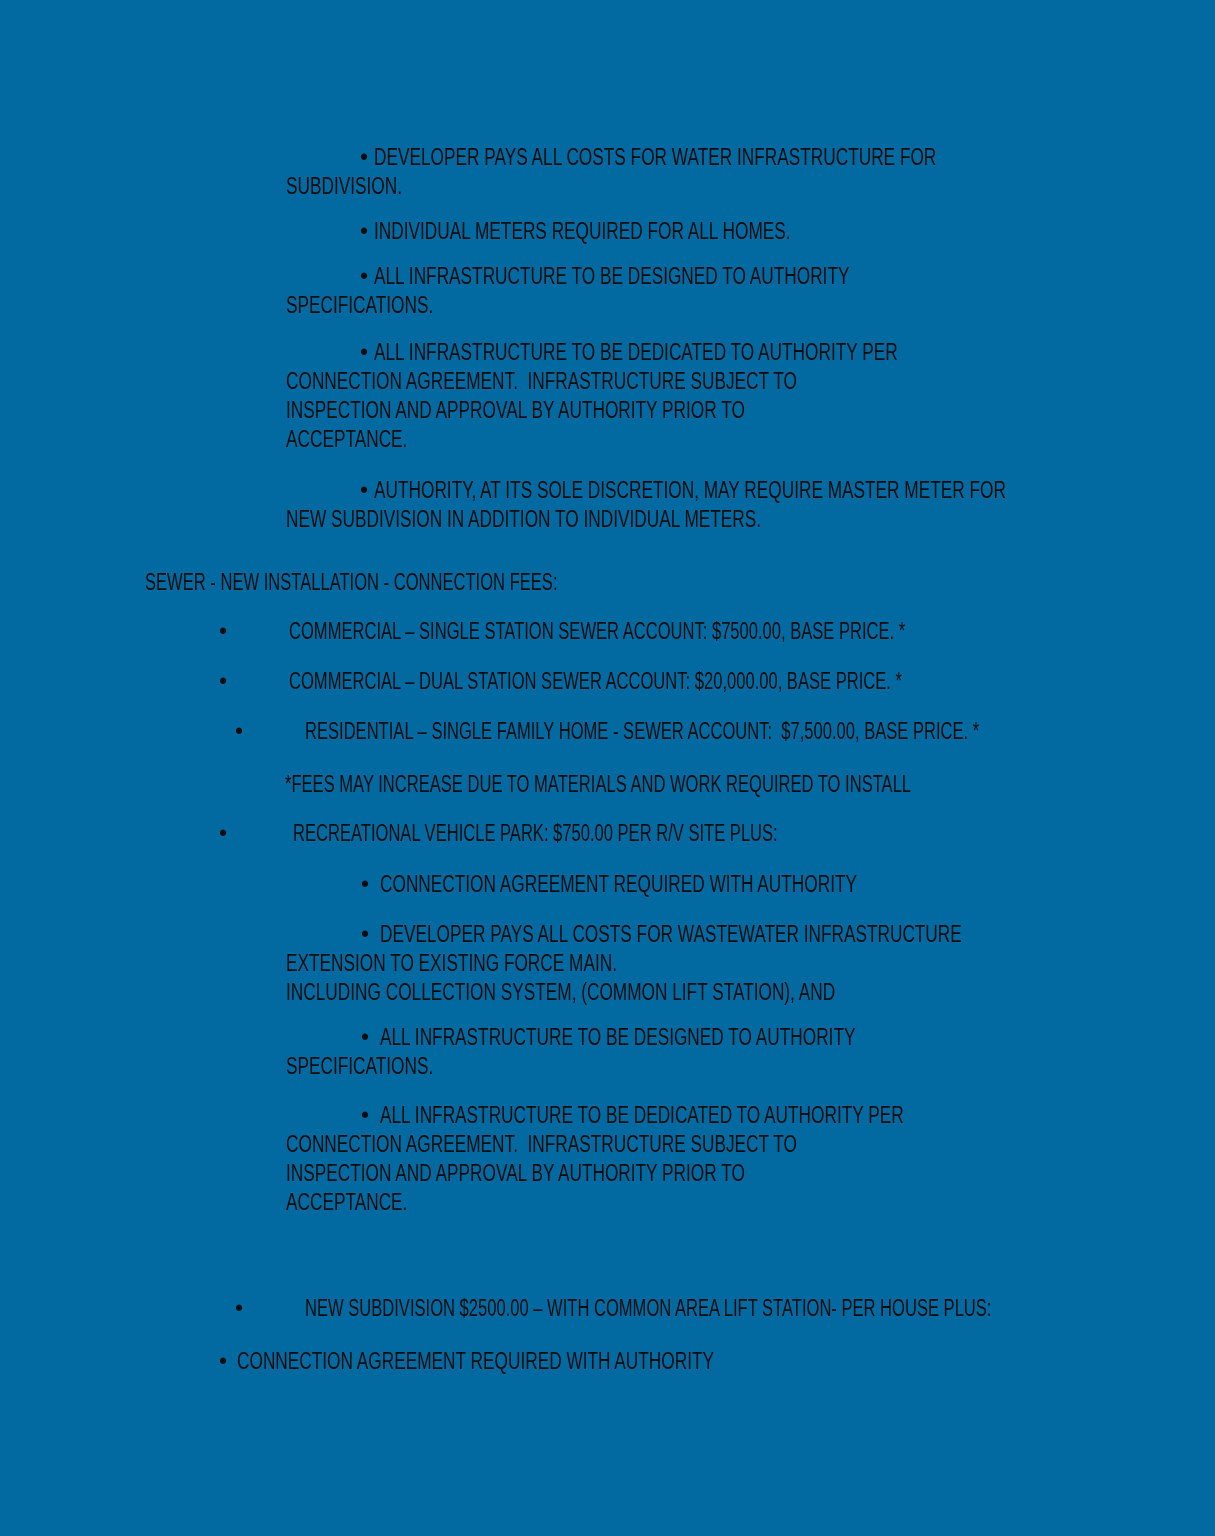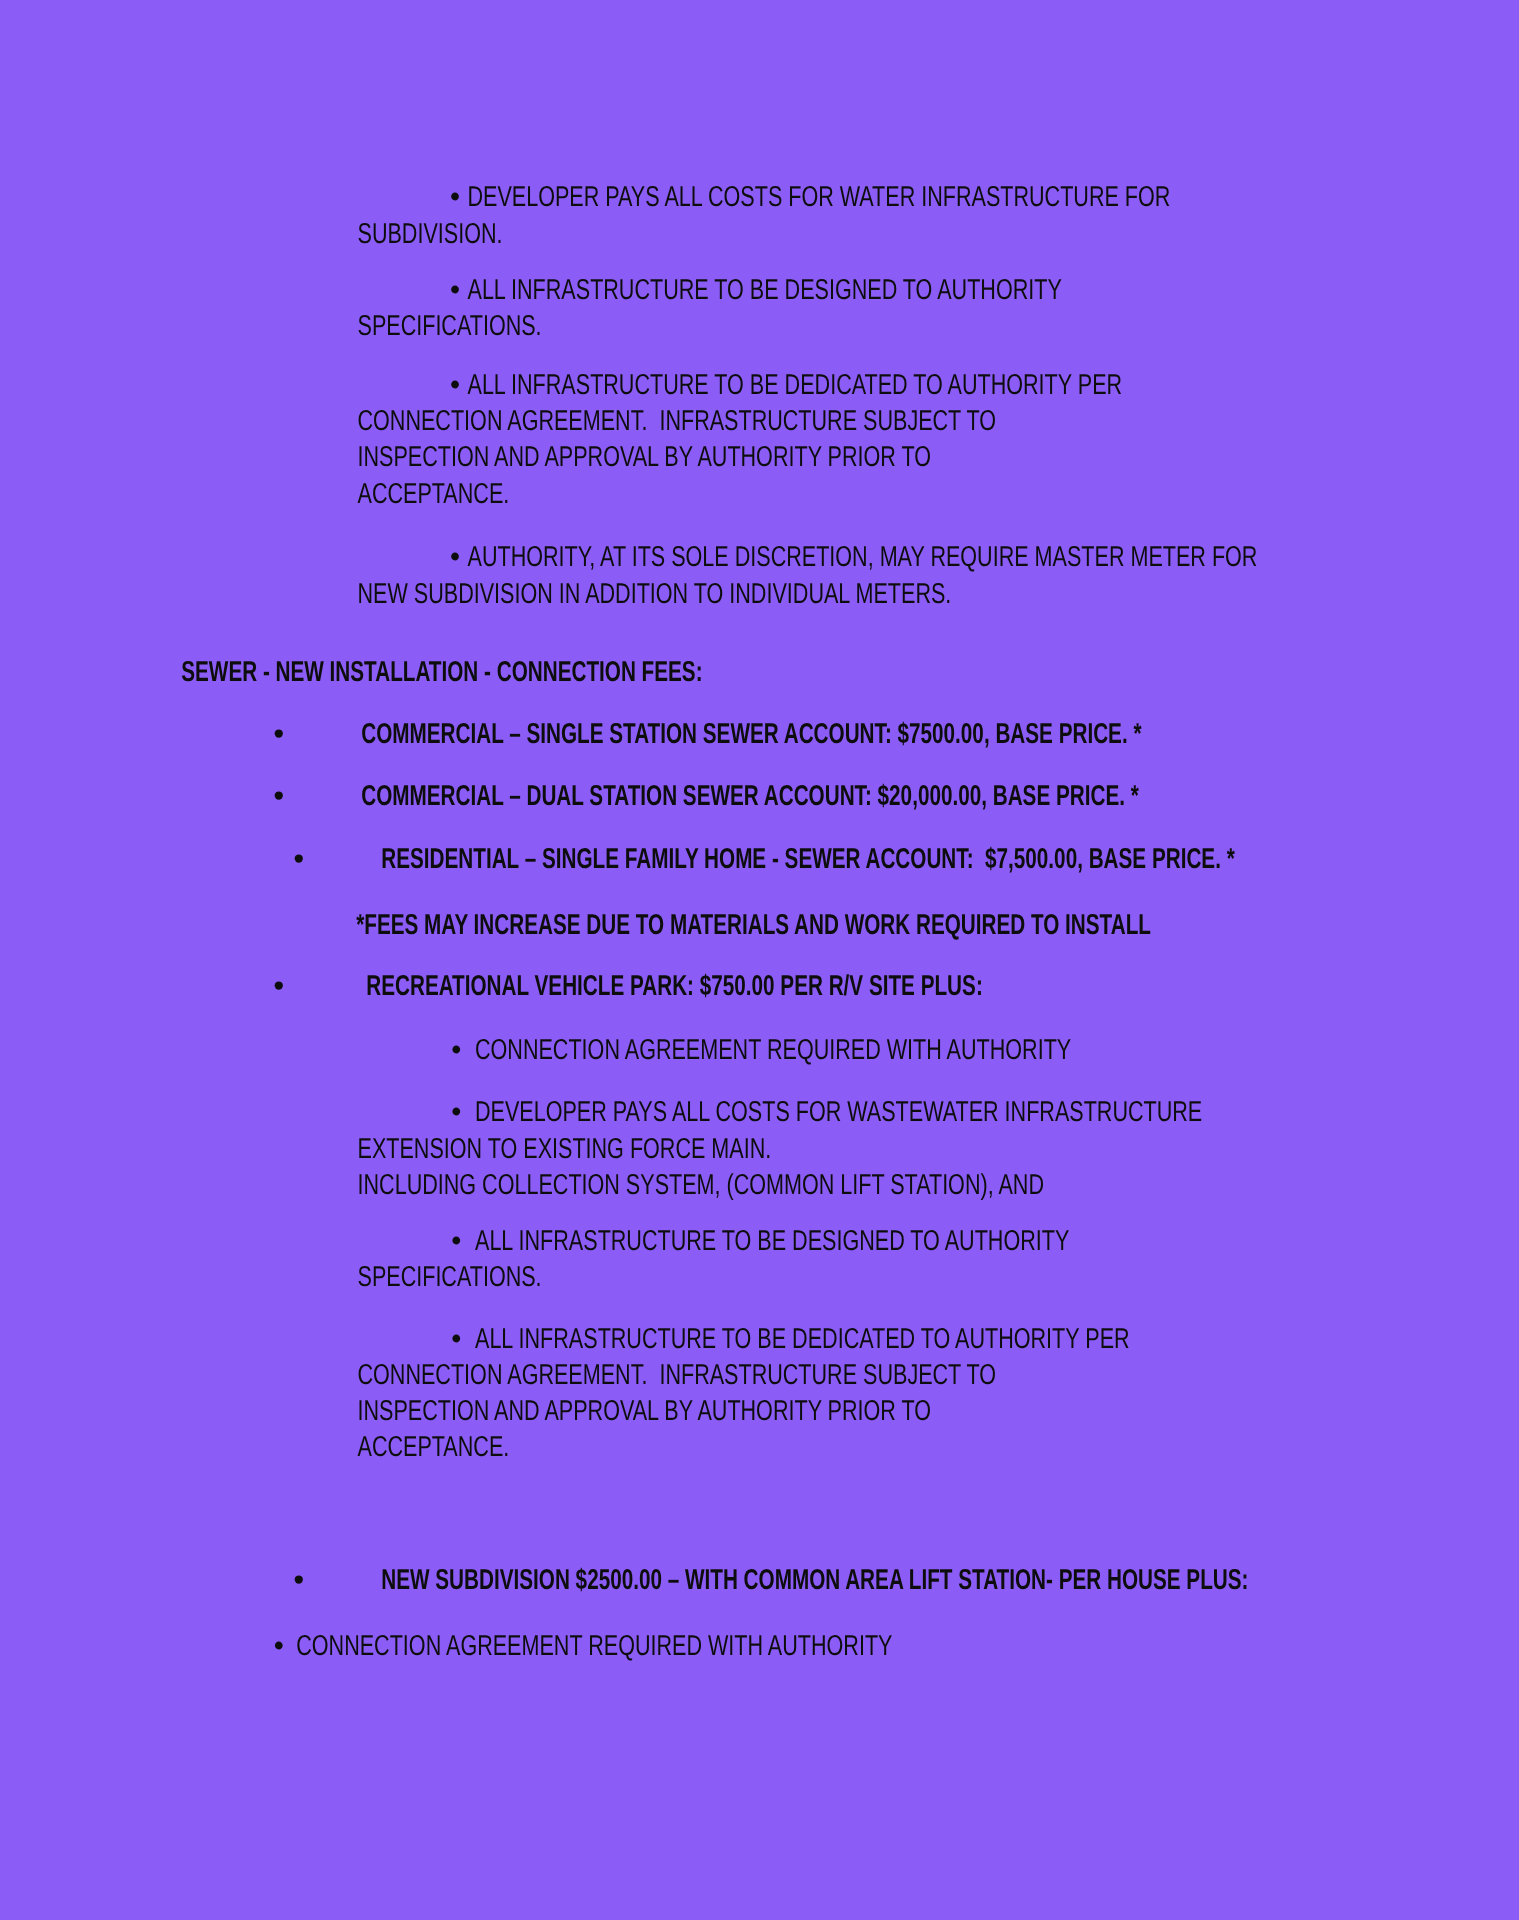--- a/index.html
+++ b/index.html
@@ -1,36 +1,36 @@
 <!DOCTYPE html>
 <html><head>
 <meta charset="utf-8">
 <style>
   * { margin:0; padding:0; box-sizing:border-box; }
   html, body { background:#ffffff; }
   .page {
     position:relative;
     width:1215px;
     height:1536px;
-    background:#8b5cf6;
+    background:#0369a1;
     font-family:"Liberation Sans", sans-serif;
     font-size:23px;
     color:#0d0d0d;
     overflow:hidden;
   }
   .content { position:absolute; left:0; top:143px; width:1215px; }
   .para { margin:0; }
   .line { line-height:29px; height:29px; white-space:pre; }
   .tx {
     display:inline-block;
     transform:scaleX(0.75);
     transform-origin:0 50%;
     white-space:pre;
   }
-  .bold { font-weight:bold; }
+  .bold { font-weight:normal; }
   .bold .tx { transform:scaleX(0.72); }
   .bl { display:inline-block; white-space:pre; }
   .w14 { width:14px; } 
   .w19 { width:19px; } 
   .w70 { width:70px; } 
   .w74 { width:74px; } 
   .w18 { width:18px; } 
   .il2  { padding-left:360px; } 
   .il2c { padding-left:361px; } 
   .hang { padding-left:286px; } 
@@ -50,20 +50,23 @@
 <body>
 
 <div class="page">
   <div class="content">
 
     <div class="para mb16">
       <div class="line il2"><span class="bl w14">•</span><span class="tx">DEVELOPER PAYS ALL COSTS FOR WATER INFRASTRUCTURE FOR</span></div>
       <div class="line hang"><span class="tx">SUBDIVISION.</span></div>
     </div>
 
+    <div class="para mb16">
+      <div class="line il2"><span class="bl w14">•</span><span class="tx">INDIVIDUAL METERS REQUIRED FOR ALL HOMES.</span></div>
+    </div>
 
     <div class="para mb18">
       <div class="line il2"><span class="bl w14">•</span><span class="tx">ALL INFRASTRUCTURE TO BE DESIGNED TO AUTHORITY</span></div>
       <div class="line hang"><span class="tx">SPECIFICATIONS.</span></div>
     </div>
 
     <div class="para mb22">
       <div class="line il2"><span class="bl w14">•</span><span class="tx">ALL INFRASTRUCTURE TO BE DEDICATED TO AUTHORITY PER</span></div>
       <div class="line hang"><span class="tx">CONNECTION AGREEMENT.  INFRASTRUCTURE SUBJECT TO</span></div>
       <div class="line hang"><span class="tx">INSPECTION AND APPROVAL BY AUTHORITY PRIOR TO</span></div>

